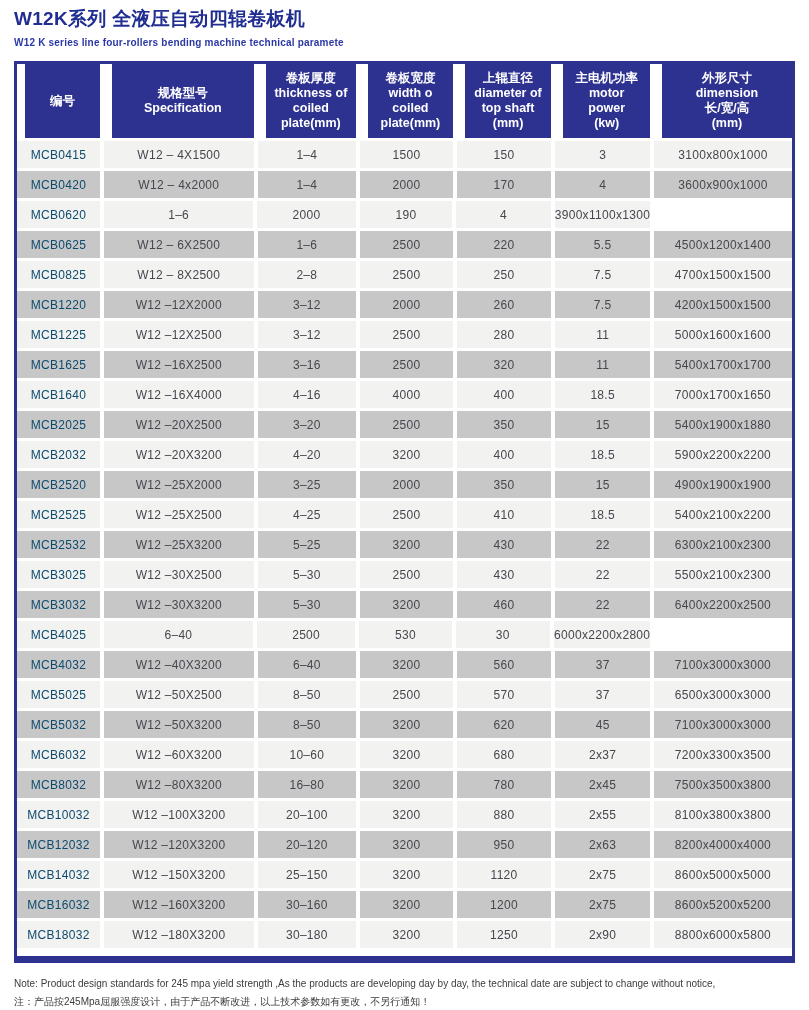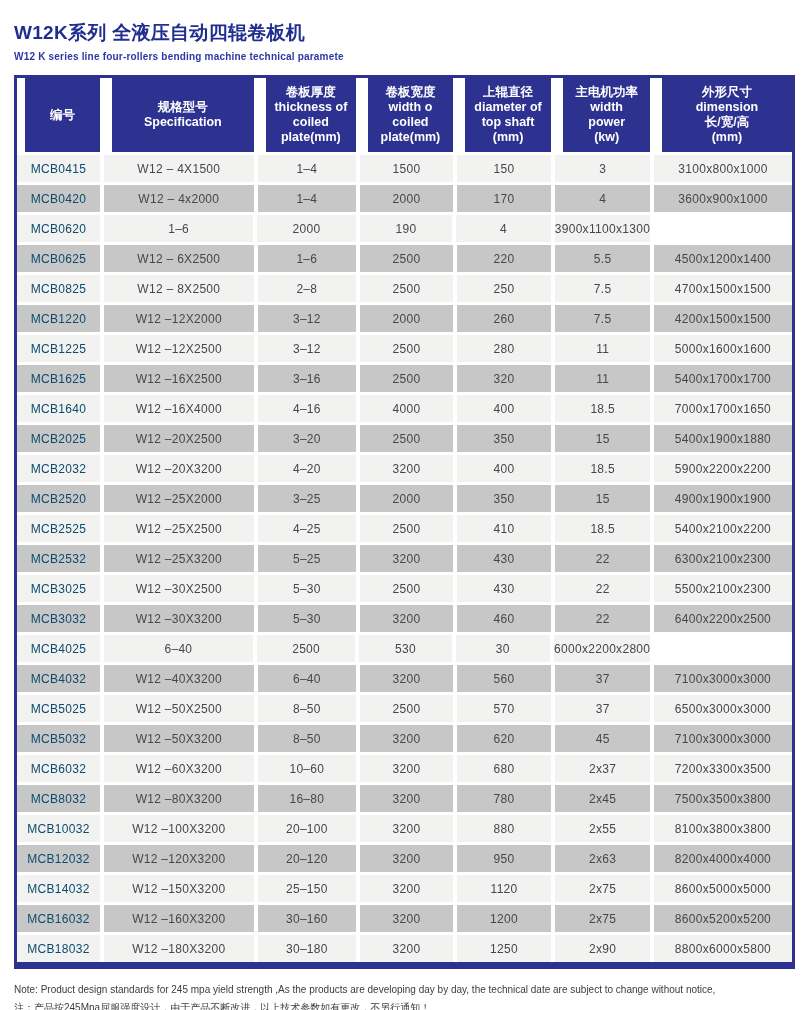--- a/index.html
+++ b/index.html
@@ -1,19 +1,19 @@
 <!DOCTYPE html>
 <html><head>
 <meta charset="utf-8">
 <style>
   html, body { margin: 0; padding: 0; background: #ffffff; }
   .page {
     width: 809px; height: 1010px;
     box-sizing: border-box;
-    padding: 20px 14px 0 14px;
+    padding: 6px 14px 0 14px;
     background: #ffffff;
     font-family: "Liberation Sans", "DejaVu Sans", sans-serif;
     overflow: hidden;
   }
   .title {
     margin: 0 0 5px 0;
     font-size: 19px; font-weight: bold;
     color: #212e91;
     letter-spacing: 0.3px;
   }
@@ -41,21 +41,21 @@
     color: #ffffff;
     font-weight: bold;
     font-size: 12.5px;
     line-height: 15px;
     display: flex; align-items: center; justify-content: center;
     text-align: center;
     white-space: pre-line;
     margin-left: 8px;
   }
   .tr { margin-bottom: 3px; }
-  .tr:last-child { margin-bottom: 0; }
+  .tr:last-child { margin-bottom: 8px; }
   .td {
     height: 27px;
     display: flex; align-items: center; justify-content: center;
     font-size: 12px;
     color: #46464e;
     letter-spacing: 0.3px;
     white-space: nowrap;
   }
   .tr.light .td { background: #f2f2f0; }
   .tr.dark  .td { background: #c7c7c7; }
@@ -88,21 +88,21 @@
 plate(mm)</div>
       <div class="th">卷板宽度
 width o
 coiled
 plate(mm)</div>
       <div class="th">上辊直径
 diameter of
 top shaft
 (mm)</div>
       <div class="th">主电机功率
-width
+motor
 power
 (kw)</div>
       <div class="th">外形尺寸
 dimension
 长/宽/高
 (mm)</div>
     </div>
 
     <div class="tbody" id="tbody">
 

